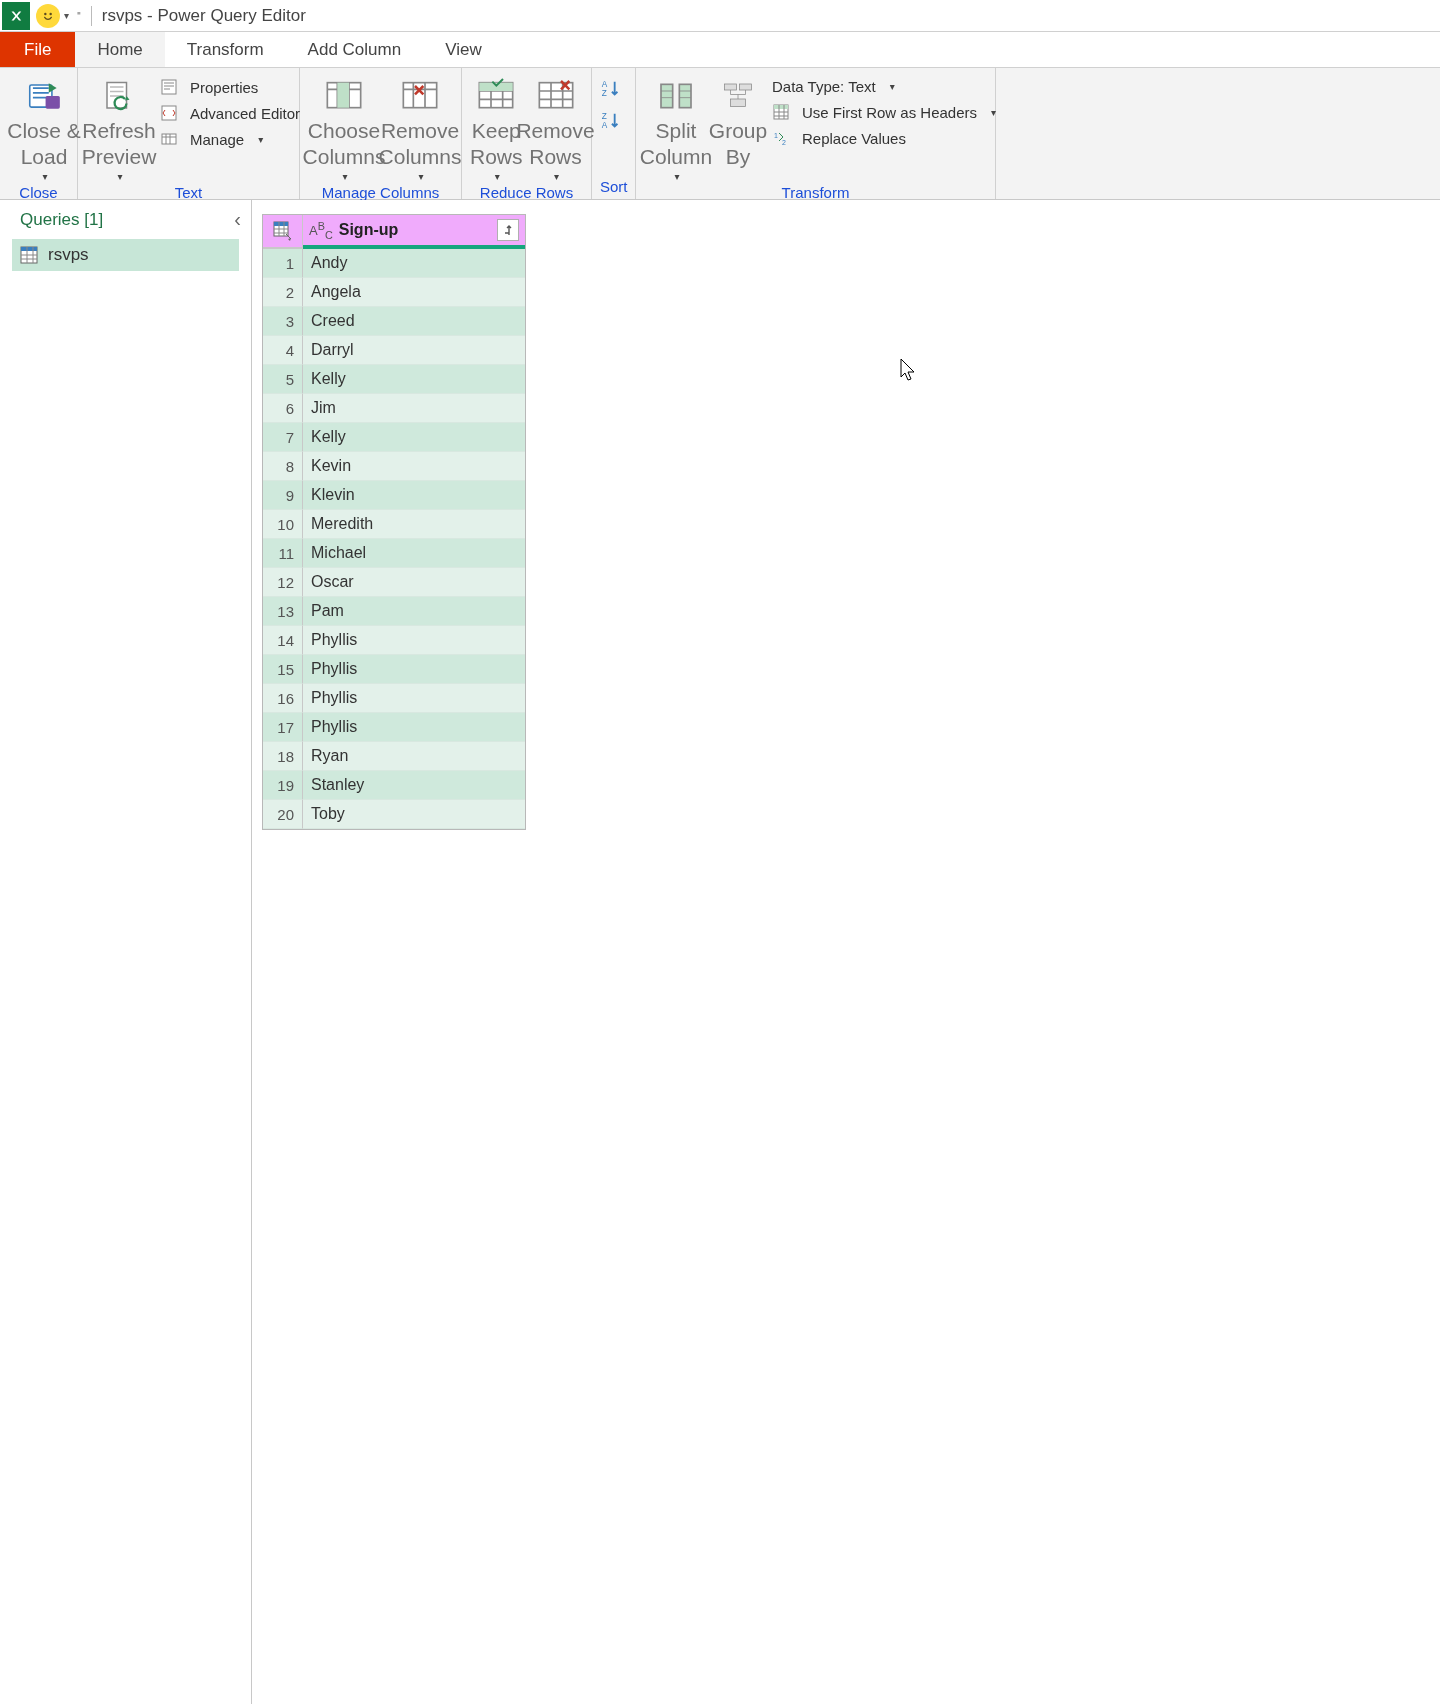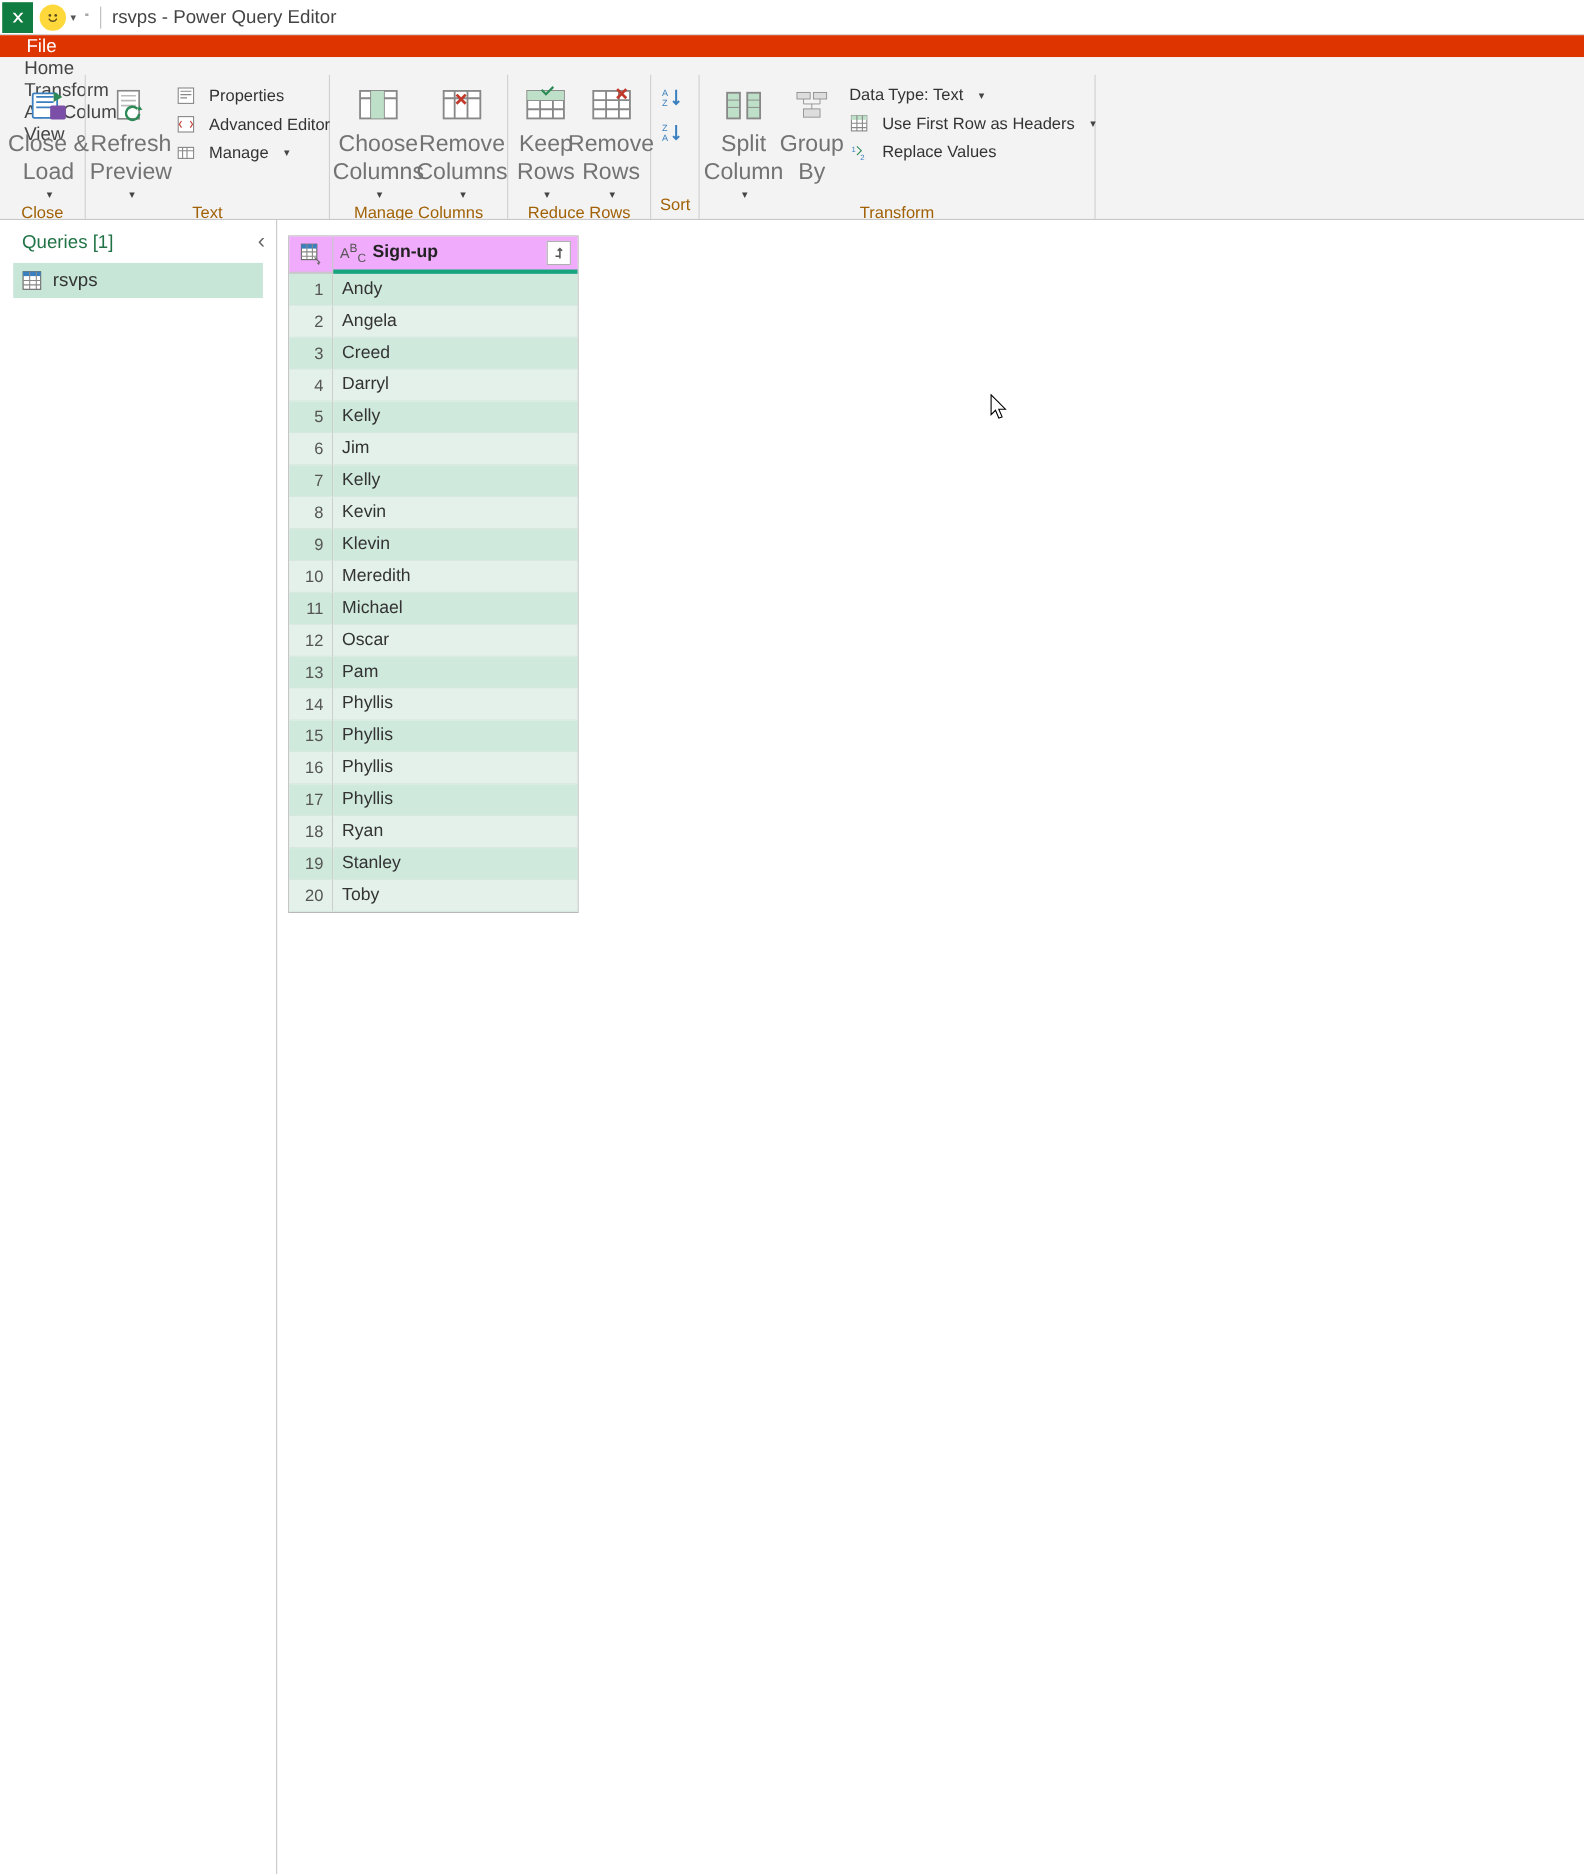--- a/index.html
+++ b/index.html
@@ -9,30 +9,30 @@
 .titlebar { height: 32px; background: #fff; display: flex; align-items: center; border-bottom: 1px solid #d0d0d0; font-size: 17px; }
 .excel-icon { width: 28px; height: 28px; background: #107c41; margin-left: 2px; margin-right: 6px; display: flex; align-items: center; justify-content: center; }
 .excel-icon svg { width: 18px; height: 18px; }
 .qat-smiley { width: 24px; height: 24px; border-radius: 50%; background: #ffd93b; display: flex; align-items: center; justify-content: center; margin-right: 4px; }
 .qat-chevron { font-size: 10px; color: #555; margin-right: 8px; }
 .qat-customize { font-size: 11px; color: #555; margin-right: 10px; }
 .titlebar-sep { width: 1px; height: 20px; background: #bbb; margin-right: 10px; }
 .titlebar-text { color: #444; }
 
 
-.ribbon-tabs { height: 36px; display: flex; align-items: stretch; border-bottom: 1px solid #d0d0d0; background: #fff; flex-direction: column; }
+.ribbon-tabs { height: 36px; display: flex; align-items: stretch; border-bottom: 1px solid #d0d0d0; background: #fff; }
 .tab { padding: 0 22px; display: flex; align-items: center; font-size: 17px; color: #444; cursor: pointer; }
 .tab.file { background: #de3400; color: #fff; padding: 0 24px; }
 .tab.active { background: #f3f3f3; }
 
 
 .ribbon { height: 132px; background: #f3f3f3; border-bottom: 1px solid #c8c8c8; display: flex; }
 .group { display: flex; flex-direction: column; border-right: 1px solid #d0d0d0; padding: 4px 8px 0 8px; }
 .group-content { flex: 1; display: flex; align-items: flex-start; gap: 4px; }
-.group-label { text-align: center; font-size: 15px; color: #a16207; padding: 2px 0 4px 0; }
+.group-label { text-align: center; font-size: 15px; color: #1d4ed8; padding: 2px 0 4px 0; }
 
 .big-btn { display: flex; flex-direction: column; align-items: center; justify-content: flex-start; width: 72px; padding-top: 2px; cursor: pointer; }
 .big-btn .icon-box { height: 44px; display: flex; align-items: center; justify-content: center; }
 .big-btn .lbl { font-size: 21px; color: #737373; text-align: center; line-height: 1.25; }
 .caret { font-size: 10px; color: #444; margin-left: 2px; }
 
 .small-btn-col { display: flex; flex-direction: column; gap: 4px; padding-top: 4px; }
 .small-btn { display: flex; align-items: center; gap: 12px; font-size: 15px; color: #333; cursor: pointer; padding: 2px 4px; white-space: nowrap; }
 .small-icon { width: 18px; height: 18px; display: inline-flex; align-items: center; justify-content: center; }
 

